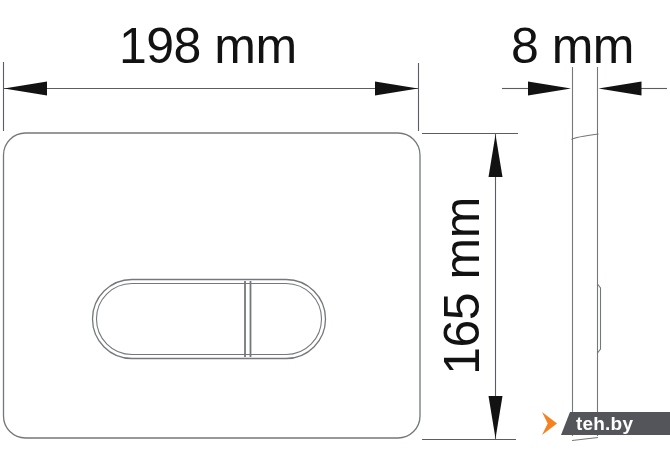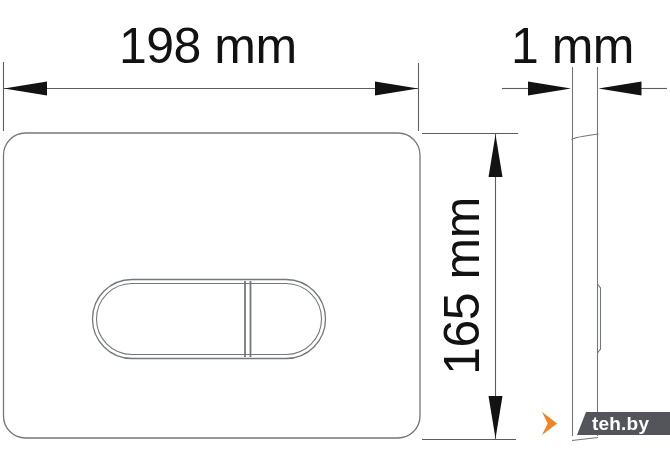--- a/index.html
+++ b/index.html
@@ -42,21 +42,20 @@
   
   .watermark {
     position: absolute;
     left: 486px;
     top: 412px;
     width: 184px;
     height: 23px;
     z-index: 5;
     display: flex;
     align-items: flex-end;
-    gap: 16px;
   }
   .wm-orange {
     width: 62px;
     background: var(--orange, #F5821F);
   }
   .wm-notch {
     position: absolute;
     left: 56px;
     top: 0;
     width: 15px;
@@ -126,21 +125,21 @@
       <line class="dim" x1="422" y1="133.5" x2="518" y2="133.5"></line>
       <line class="dim" x1="422" y1="439.5" x2="516" y2="439.5"></line>
       <line class="dim" x1="495.5" y1="134" x2="495.5" y2="439"></line>
       <polygon class="arrow" points="495.5,134.5 488.5,177 502.5,177"></polygon>
       <polygon class="arrow" points="495.5,438.5 488.5,396 502.5,396"></polygon>
     </g>
   </svg>
 
   <div class="dim-label" style="left:119px; top:21px;">198 mm</div>
 
-  <div class="dim-label" style="left:511px; top:21px;">1 mm</div>
+  <div class="dim-label" style="left:511px; top:21px;">8 mm</div>
 
   <div class="dim-label vertical" style="left:372px; top:261px;">165 mm</div>
 
   <div class="watermark">
     <div class="wm-orange"></div>
     <div class="wm-notch"></div>
     <div class="wm-gray">
       <span class="wm-text">teh.by</span>
     </div>
   </div>

